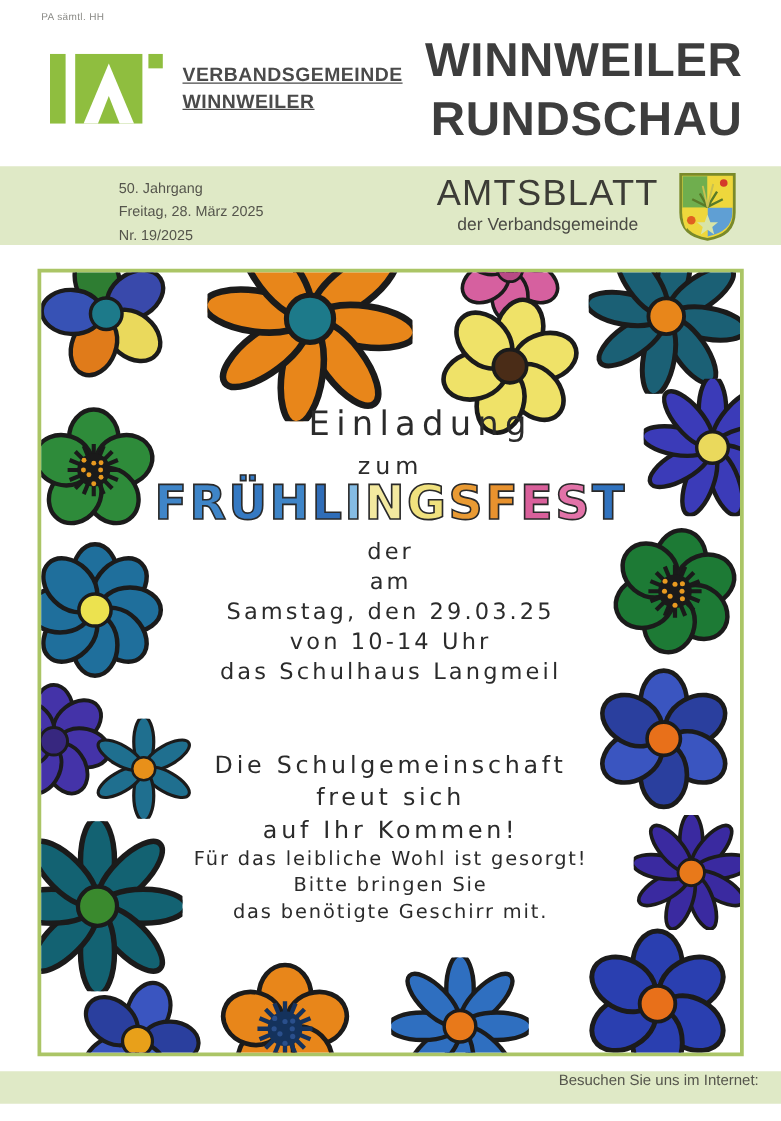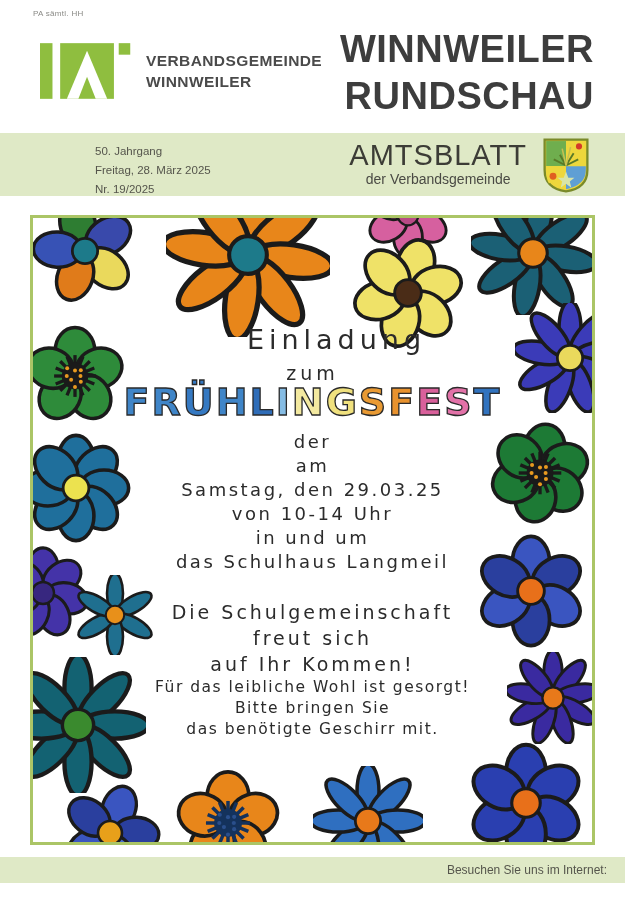--- a/index.html
+++ b/index.html
@@ -5,21 +5,21 @@
   :root{
     --band:#dfe9c6; --logo-green:#8fbe3f; --heading:#3d3d3d; --band-text:#55554c;
     --flyer-border:#abc566; --flyer-text:#2b2b2b; --url-color:#32322c;
   }
   *{margin:0;padding:0;box-sizing:border-box;}
   body{background:#fff;}
   .page{position:relative;width:625px;height:897px;background:#fff;overflow:hidden;
         font-family:"Liberation Sans",sans-serif;}
   .mailing-note{position:absolute;left:33px;top:9px;font-size:8px;color:#8a8a86;letter-spacing:.3px;}
   .logo-wrap{position:absolute;left:40px;top:42px;display:flex;align-items:center;gap:10px;}
-  .logo-text{font-size:15.5px;font-weight:bold;color:#4a4a4a;line-height:21px;letter-spacing:.4px;}
+  .logo-text{font-size:15.5px;font-weight:bold;color:#4a4a4a;line-height:21px;letter-spacing:.4px;text-decoration:underline;}
   .masthead-title{position:absolute;right:31px;top:26px;text-align:right;
         font-size:38px;font-weight:bold;color:var(--heading);line-height:47px;letter-spacing:.5px;}
   .issue-bar{position:absolute;left:0;top:133px;width:625px;height:63px;background:var(--band);}
   .issue-info{position:absolute;left:95px;top:9px;font-size:11.5px;line-height:19px;color:var(--band-text);}
   .amtsblatt{position:absolute;right:98px;top:6px;text-align:center;color:#3c3c36;}
   .amtsblatt .big{font-size:29px;font-weight:400;letter-spacing:1px;line-height:32px;}
   .amtsblatt .sub{font-size:14px;line-height:16px;color:#4a4a44;}
   .crest{position:absolute;right:36px;top:5px;}
   .flyer{position:absolute;left:30px;top:215px;width:565px;height:630px;background:#fff;
          border:3px solid var(--flyer-border);overflow:hidden;}
@@ -28,21 +28,21 @@
   .flyer-text{position:absolute;left:0;width:100%;text-align:center;z-index:2;
          color:var(--flyer-text);font-family:"DejaVu Sans",sans-serif;}
   .t-heading{top:106px;font-size:27px;letter-spacing:5px;padding-left:48px;}
   .t-zum{top:144px;font-size:19px;letter-spacing:4px;}
   .t-fest{top:162px;font-size:38px;font-weight:800;letter-spacing:2px;
           -webkit-text-stroke:1.3px #2a2a2a;}
   .t-block1{top:212px;font-size:18px;line-height:24px;letter-spacing:2.5px;}
   .t-block2{top:381px;font-size:19px;line-height:26px;letter-spacing:3px;}
   .t-block3{top:459px;font-size:15.5px;line-height:21px;letter-spacing:1.5px;}
   .footer-bar{position:absolute;left:0;top:857px;width:625px;height:26px;background:var(--band);
-        display:flex;justify-content:flex-end;align-items:center;gap:9px;padding-right:18px;}
+        display:flex;justify-content:flex-end;gap:9px;padding-right:18px;}
   .footer-label{font-size:12px;color:var(--band-text);}
   .footer-url{font-size:14.5px;font-weight:bold;color:var(--url-color);letter-spacing:.3px;}
 </style>
 </head>
 <body>
 
 <div class="page">
 
   <div class="mailing-note">PA sämtl. HH</div>
 
@@ -341,21 +341,20 @@
         </svg>
       </div>
     <div class="flyer-text t-heading">Einladung</div>
     <div class="flyer-text t-zum">zum</div>
     <div class="flyer-text t-fest" id="fest-title"><span style="color: rgb(63, 133, 200);">F</span><span style="color: rgb(63, 133, 200);">R</span><span style="color: rgb(53, 121, 194);">Ü</span><span style="color: rgb(63, 133, 200);">H</span><span style="color: rgb(47, 109, 184);">L</span><span style="color: rgb(133, 188, 228);">I</span><span style="color: rgb(243, 233, 160);">N</span><span style="color: rgb(240, 225, 126);">G</span><span style="color: rgb(233, 154, 51);">S</span><span style="color: rgb(232, 146, 46);">F</span><span style="color: rgb(217, 96, 155);">E</span><span style="color: rgb(226, 114, 168);">S</span><span style="color: rgb(49, 115, 191);">T</span></div>
     <div class="flyer-text t-block1">
         <div>der</div>
         <div>am</div>
         <div>Samstag, den 29.03.25</div>
         <div>von 10-14 Uhr</div>
-        <div>in und um</div>
         <div>das Schulhaus Langmeil</div>
       </div>
     <div class="flyer-text t-block2">
         <div>Die Schulgemeinschaft</div>
         <div>freut sich</div>
         <div>auf Ihr Kommen!</div>
       </div>
     <div class="flyer-text t-block3">
         <div>Für das leibliche Wohl ist gesorgt!</div>
         <div>Bitte bringen Sie</div>

